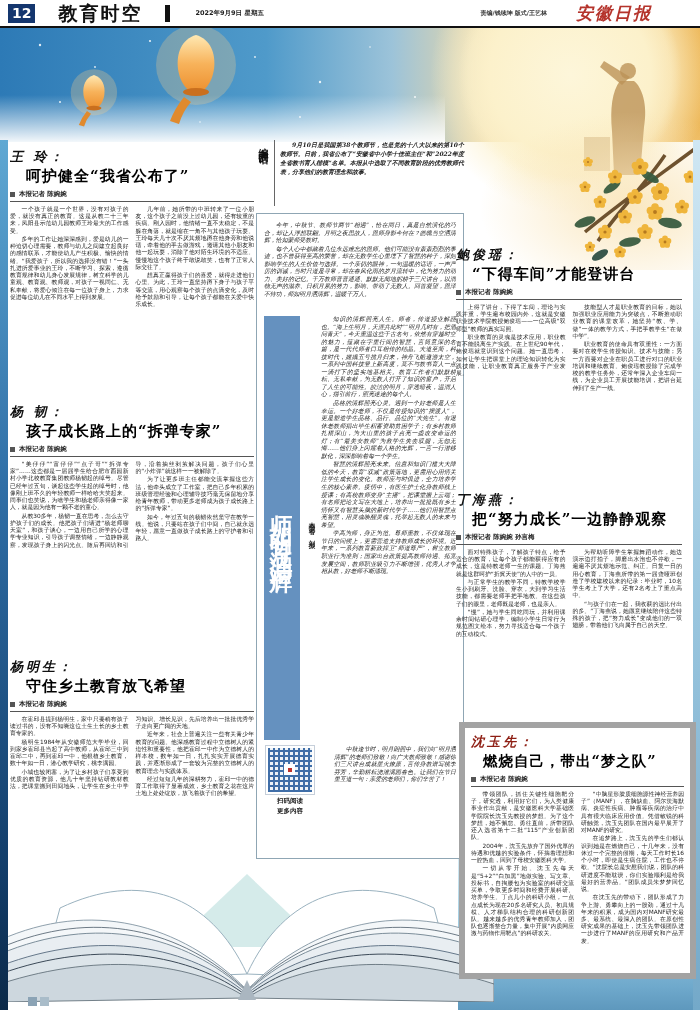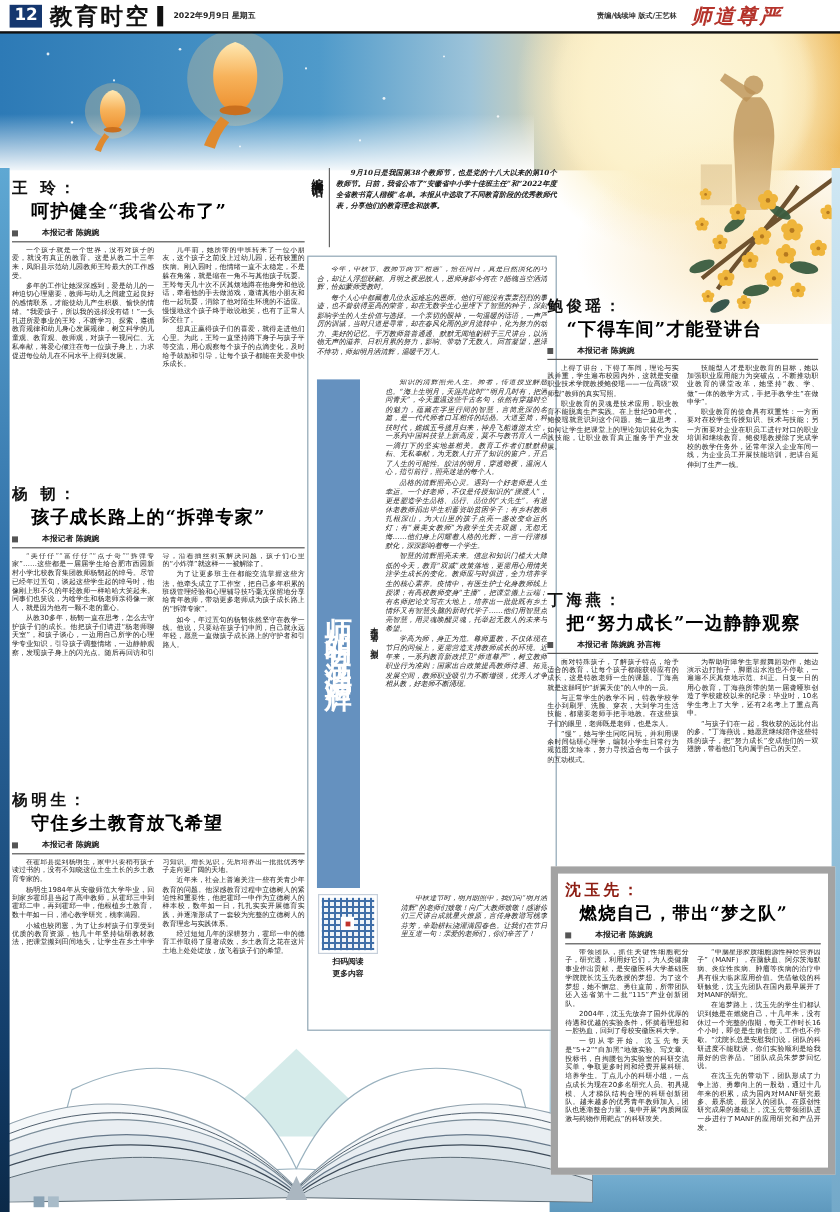--- a/index.html
+++ b/index.html
@@ -1,20 +1,20 @@
 <!DOCTYPE html>
 <html><head>
 <meta charset="utf-8">
 <style>
   html,body{margin:0;padding:0;background:#9cc7e0;}
   .stage{position:relative;width:700px;height:1010px;background:#fff;overflow:hidden;
          font-family:"DejaVu Sans",sans-serif;color:#1a1a1a;}
   
   .masthead-bar{position:absolute;left:0;top:0;width:660px;height:27px;background:#fff;
-    display:flex;align-items:center;gap:6px;padding:0 8px 0 8px;box-sizing:border-box;z-index:6;}
+    display:flex;align-items:center;gap:23px;padding:0 8px 0 8px;box-sizing:border-box;z-index:6;}
   .page-num{background:#14366e;color:#fff;font-weight:bold;font-size:14px;padding:1px 4px;line-height:1.2;}
   .section-title{font-size:19px;font-weight:900;letter-spacing:2px;color:#111;}
   .bar-glyph{width:5px;height:17px;background:#111;}
   .date-line{font-size:6.5px;color:#222;font-weight:bold;margin-left:2px;}
   .staff{font-size:6px;color:#333;margin-left:auto;font-weight:bold;}
   .brand{color:#b5342c;font-size:17px;font-weight:bold;font-style:italic;
     font-family:"DejaVu Serif",serif;letter-spacing:2px;margin-left:6px;}
   .header-rule{position:absolute;top:26px;left:0;width:700px;height:2px;background:#111;z-index:6;}
   
   .banner-svg{position:absolute;top:27px;left:0;z-index:1;}
@@ -23,27 +23,27 @@
   .edge-right{position:absolute;right:0;top:140px;width:7px;height:870px;z-index:3;
     background:linear-gradient(180deg,#cfe7f3,#9dc8e0 50%,#74a9c9);}
   .water{position:absolute;left:458px;top:856px;width:242px;height:154px;z-index:1;
     background:linear-gradient(180deg,#d8edf6,#9ecbe1 45%,#6fa9cc 85%,#5e98bd);}
   .book{position:absolute;left:0;top:862px;z-index:2;}
   .dots{position:absolute;left:28px;top:997px;z-index:5;display:flex;gap:3px;}
   .dot{width:9px;height:9px;background:#8ba3b5;}
   .dot.d2{background:#a9bcc9;}
   
   .art{overflow:hidden;}
-  .author-name{font-family:"DejaVu Serif",serif;font-weight:700;
+  .author-name{font-family:"DejaVu Serif",serif;font-weight:700;font-style:italic;
     font-size:13px;letter-spacing:3px;color:#111;display:block;}
   .author-name.red{color:#8e1f14;}
   .art-title{font-family:"DejaVu Serif",serif;font-weight:700;font-size:15px;
     letter-spacing:1px;color:#000;margin:1px 0 4px 16px;white-space:nowrap;}
   .byline{font-size:6.5px;font-weight:bold;color:#222;border-bottom:1px solid #555;
-    padding-bottom:2px;margin-bottom:4px;display:flex;align-items:center;gap:20px;}
+    padding-bottom:2px;margin-bottom:4px;display:flex;align-items:center;gap:4px;}
   .sq{width:5px;height:5px;background:#555;flex:0 0 auto;}
   .body2{column-count:2;column-gap:7px;font-size:5.8px;line-height:1.25;
     text-align:justify;color:#222;overflow:hidden;}
   .para{text-indent:2em;margin:0 0 1px 0;}
   
   .col-left{position:absolute;left:10px;top:148px;width:244px;z-index:2;}
   .col-right{position:absolute;left:456px;top:246px;width:226px;z-index:2;}
   .bh-a{height:188px;} .bh-b{height:188px;} .bh-c{height:166px;}
   .bh-d{height:178px;} .bh-e{height:150px;}
   .mb{margin-bottom:9px;}
@@ -84,21 +84,21 @@
 <body>
 
 <div class="stage">
 
   <div class="masthead-bar">
     <span class="page-num">12</span>
     <span class="section-title">教育时空</span>
     <span class="bar-glyph"></span>
     <span class="date-line">2022年9月9日 星期五</span>
     <span class="staff">责编/钱续坤 版式/王艺林</span>
-    <span class="brand">师道尊严</span>
+    <span class="brand">安徽日报</span>
   </div>
   <div class="header-rule"></div>
 
   <svg class="banner-svg" width="700" height="243" viewBox="0 0 700 243">
     <defs>
       <linearGradient id="sky" x1="0" y1="0" x2="1" y2="0">
         <stop offset="0" stop-color="#2d7ab6"></stop>
           <stop offset="0.38" stop-color="#4f9aca"></stop>
         <stop offset="0.56" stop-color="#9cc3d9"></stop>
           <stop offset="0.7" stop-color="#f0d9a4"></stop>

